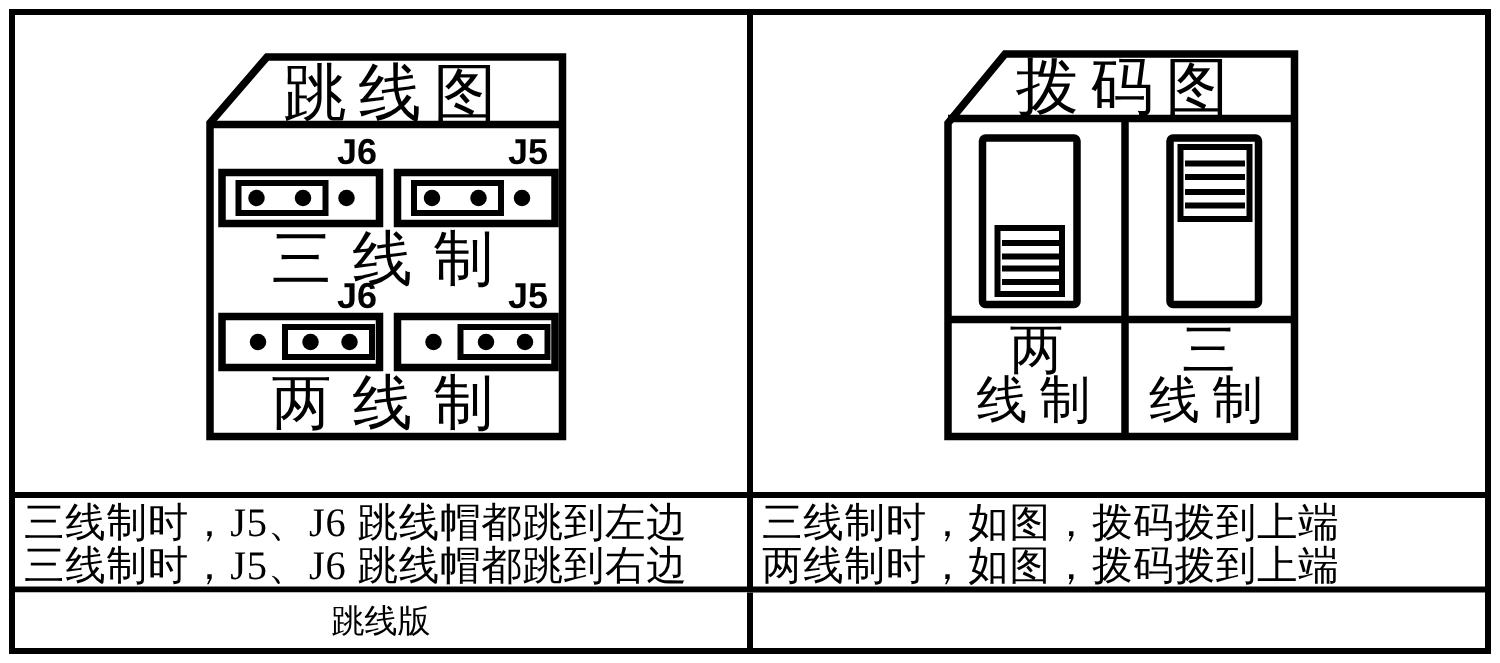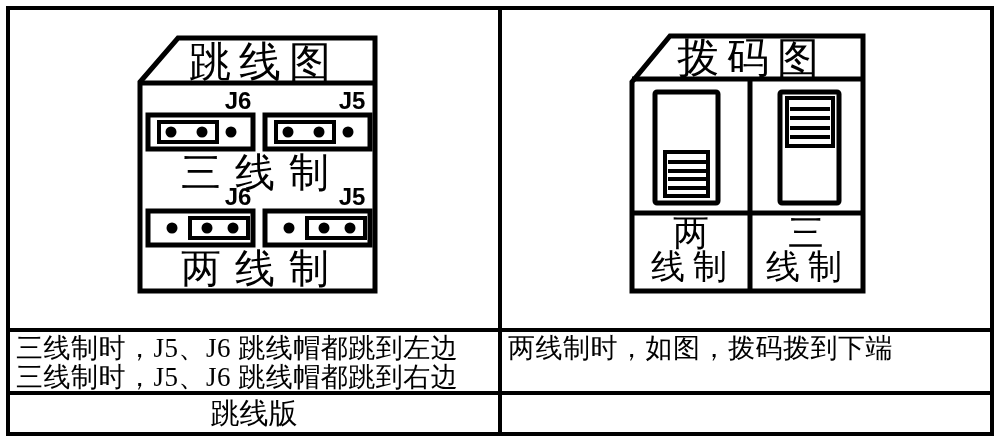--- a/index.html
+++ b/index.html
@@ -19,21 +19,21 @@
   .c1 { border-right:4px solid #000; }
   .r1, .r2 { border-bottom:4px solid #000; }
   .diagram-svg { display:block; }
   .notes { padding:2px 4px 0 6px; }
   .note-line {
     font-size:27px; line-height:29px; white-space:nowrap;
     letter-spacing:0.5px;
   }
   .footer-cell {
     display:flex; align-items:center; justify-content:center;
-    font-size:29px;
+    font-size:22px;
   }
   text { fill:#000; }
 </style>
 </head>
 <body>
 
 <div class="page">
   <div class="table">
 
     <div class="cell r1 c1">
@@ -115,21 +115,22 @@
         <text x="304" y="235" font-size="36" text-anchor="middle" font-family="'Liberation Serif', serif">三</text>
         <text x="306" y="268" font-size="34" letter-spacing="8" text-anchor="middle" font-family="'Liberation Serif', serif">线制</text>
       </svg>
     </div>
 
     <div class="cell r2 c1 notes">
       <div class="note-line">三线制时，J5、J6 跳线帽都跳到左边</div>
       <div class="note-line">三线制时，J5、J6 跳线帽都跳到右边</div>
     </div>
     <div class="cell r2 notes">
-      <div class="note-line">两线制时，如图，拨码拨到下端</div>
+      <div class="note-line">三线制时，如图，拨码拨到上端</div>
+      <div class="note-line">两线制时，如图，拨码拨到上端</div>
     </div>
 
     <div class="cell c1 footer-cell">
       <span>跳线版</span>
     </div>
 
   </div>
 </div>
 
 </body></html>

